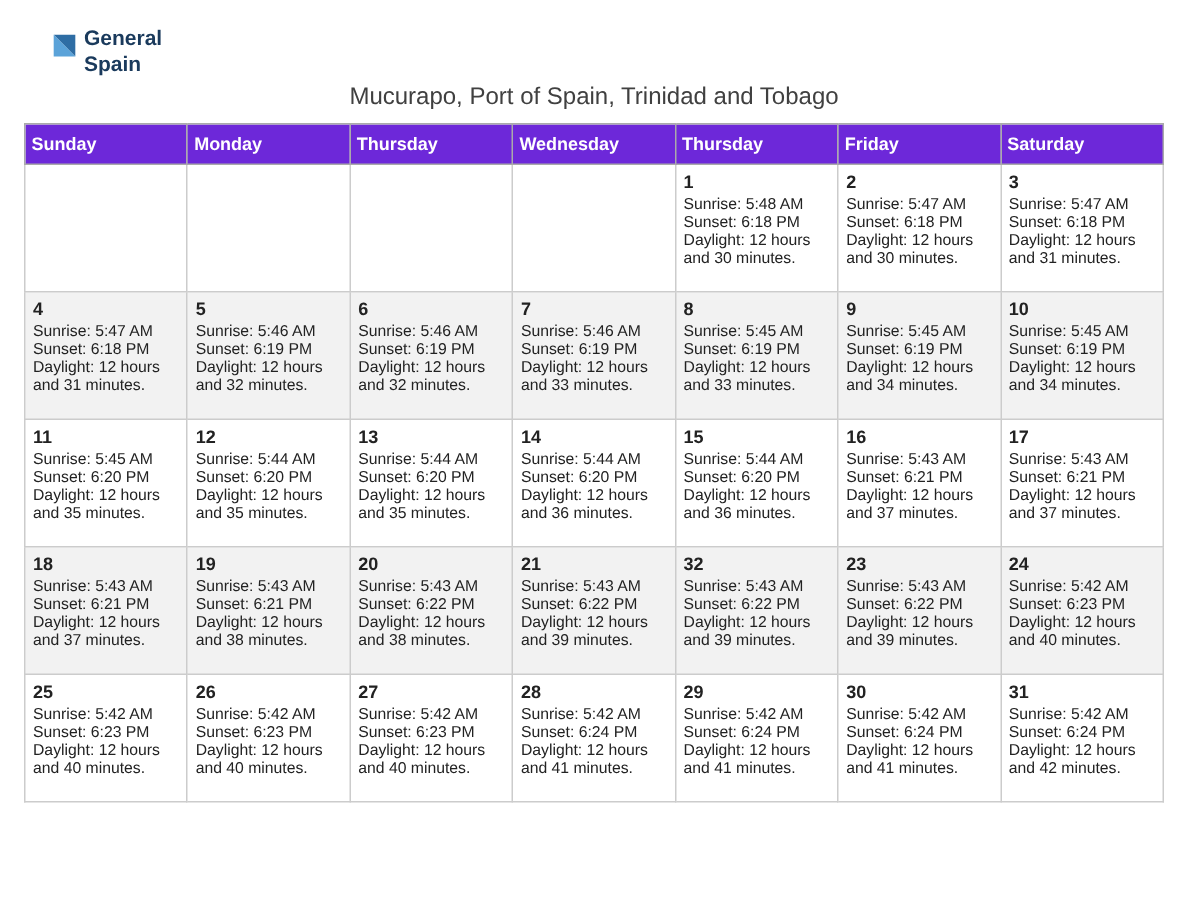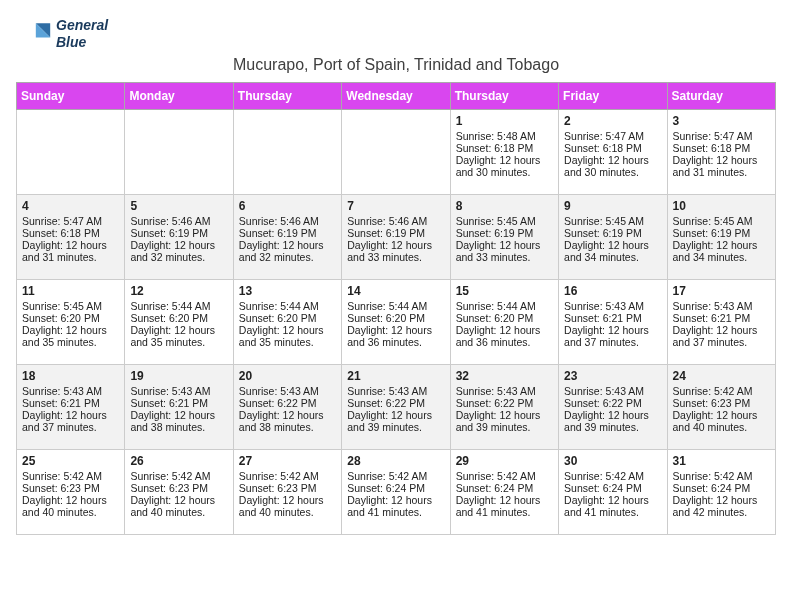--- a/index.html
+++ b/index.html
@@ -13,21 +13,20 @@
     .header-area {
       display: flex;
       justify-content: space-between;
       align-items: flex-start;
       margin-bottom: 4px;
     }
     .logo {
       display: flex;
       align-items: center;
       gap: 4px;
-      font-style: italic;
     }
     .logo-text {
       font-size: 14px;
       font-weight: bold;
       color: #1a3a5c;
       line-height: 1.2;
     }
     .logo-icon {
       width: 36px;
       height: 36px;
@@ -43,21 +42,21 @@
       font-size: 16px;
       color: #404040;
       margin-bottom: 8px;
     }
     table {
       width: 100%;
       border-collapse: collapse;
       table-layout: fixed;
     }
     thead th {
-      background-color: #d946ef;
+      background-color: #6d28d9;
       color: #fff;
       font-size: 12px;
       font-weight: bold;
       padding: 6px 4px;
       text-align: left;
       border: 1px solid #aaa;
     }
     tbody td {
       vertical-align: top;
       padding: 4px 5px;
@@ -85,21 +84,21 @@
 
 <div class="header-area">
   <div class="logo">
     <svg class="logo-icon" viewBox="0 0 40 40">
       <rect x="0" y="0" width="40" height="40" fill="white"></rect>
       <polygon points="22,8 38,8 38,24" fill="#2e6da4"></polygon>
       <polygon points="22,8 38,24 22,24" fill="#5ba3d9"></polygon>
     </svg>
     <div class="logo-text">
       <div>General</div>
-      <div>Blue</div>
+      <div>Spain</div>
     </div>
   </div>
 </div>
 
 <div class="location-title">Mucurapo, Port of Spain, Trinidad and Tobago</div>
 
 <table>
   <thead>
     <tr id="weekday-header">
         <th>Sunday</th>

